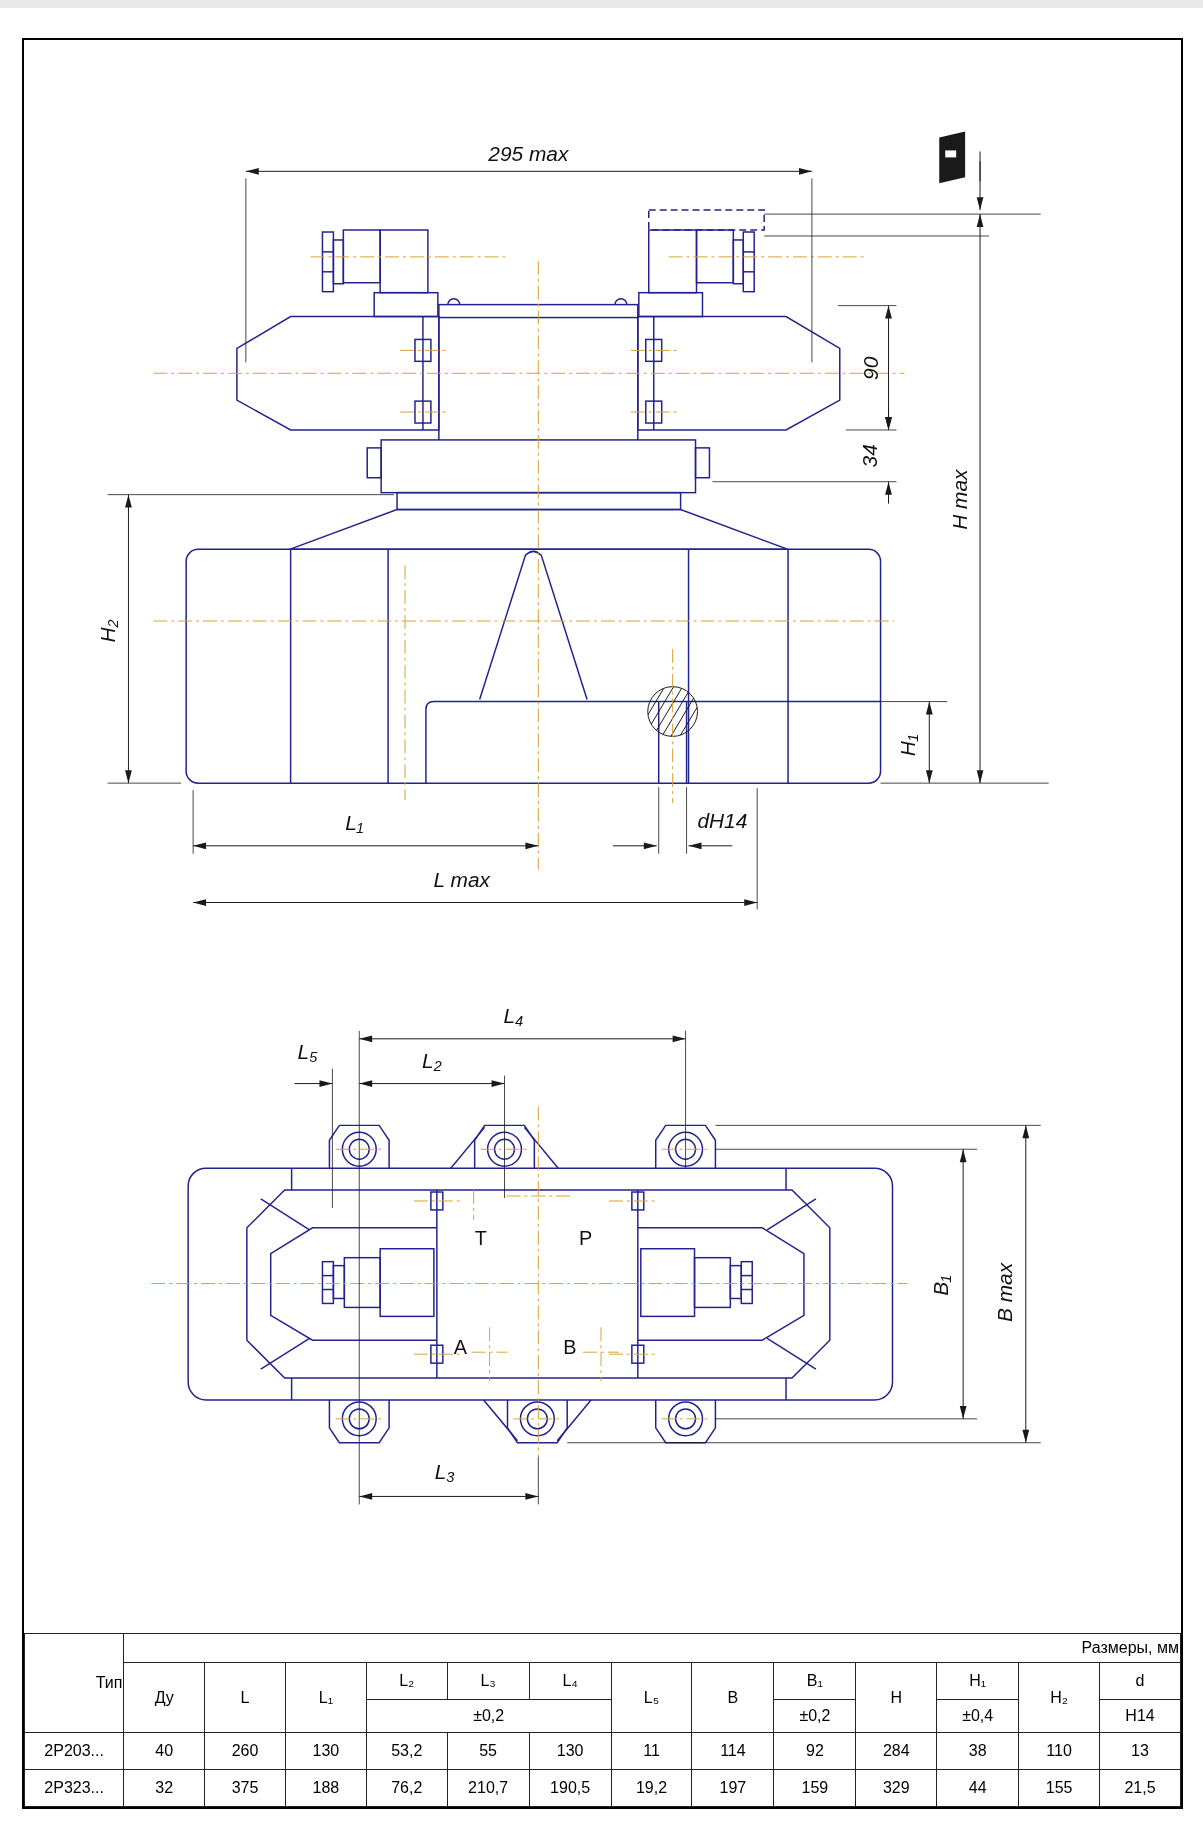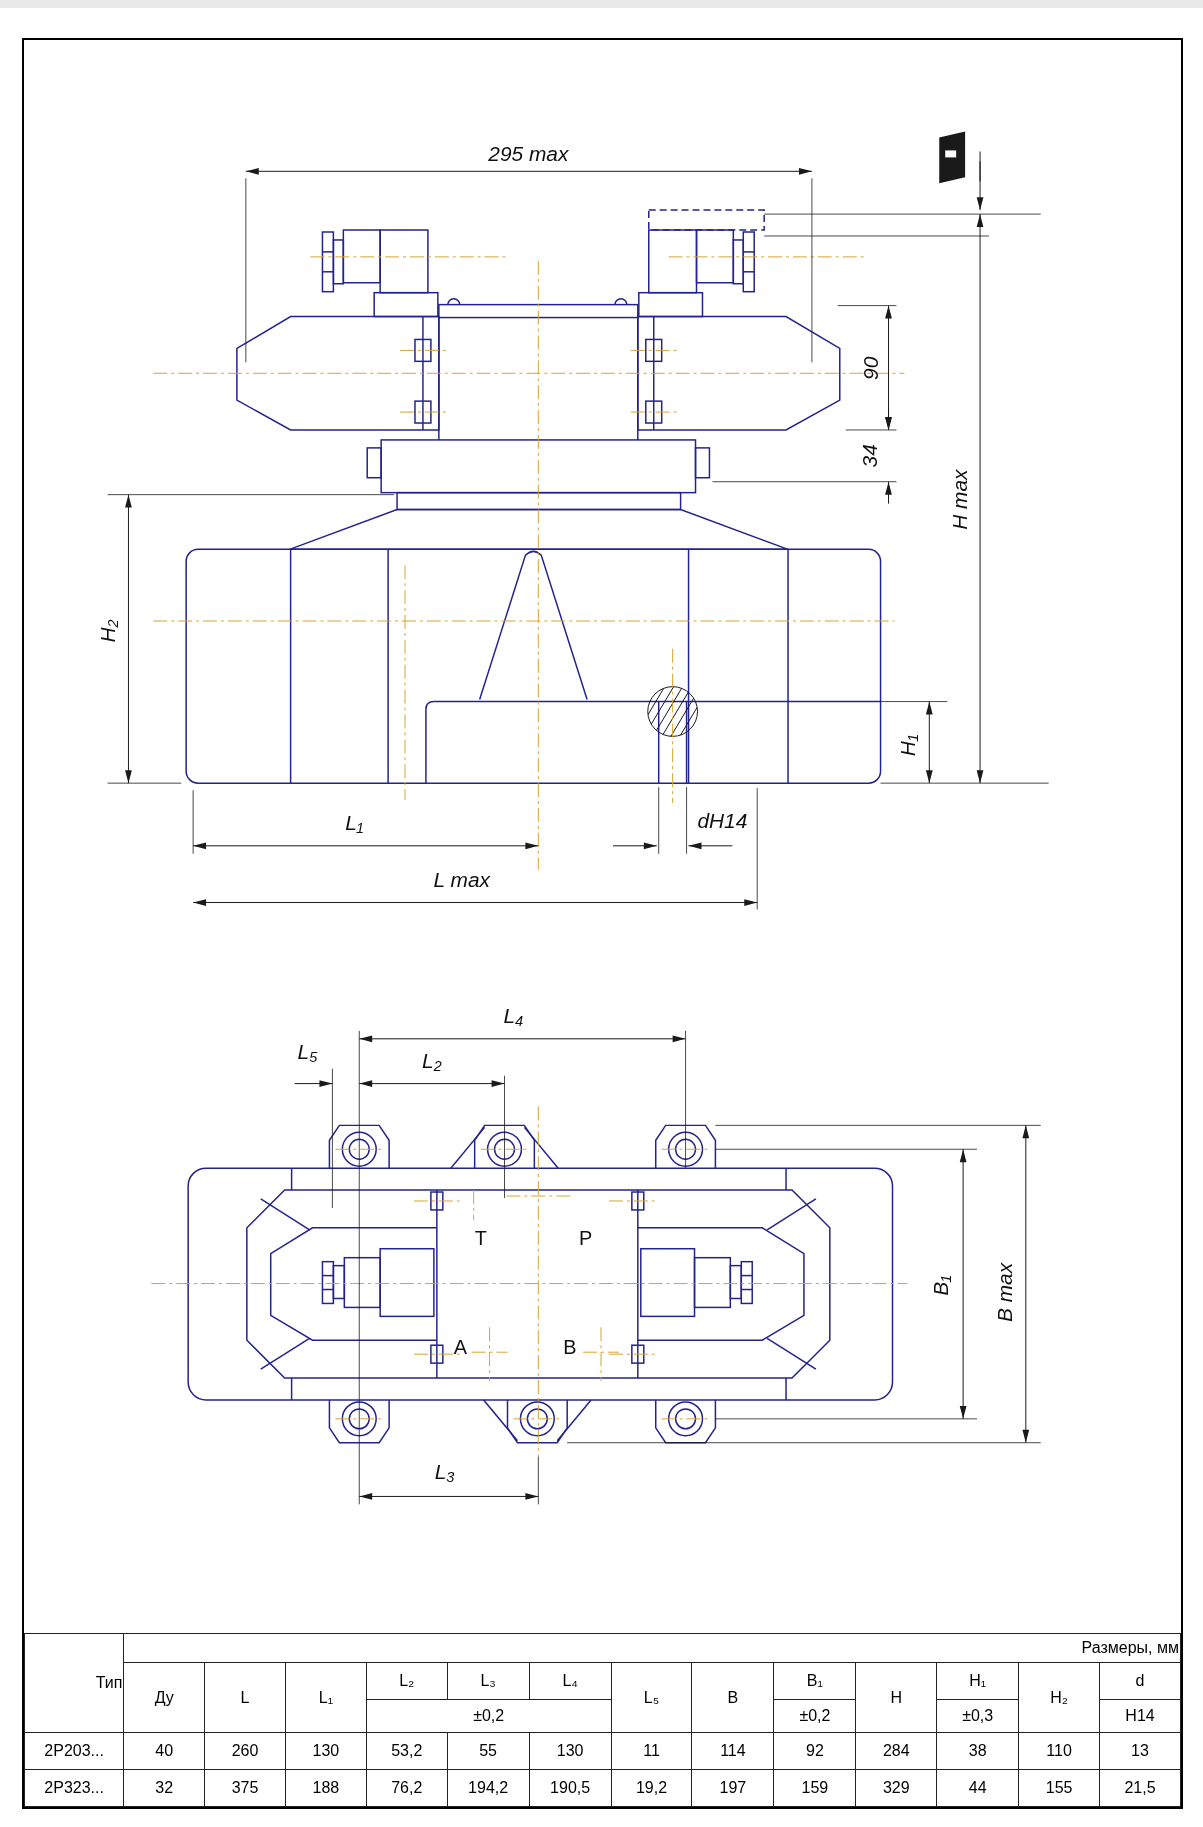--- a/index.html
+++ b/index.html
@@ -338,21 +338,21 @@
         <td rowspan="2">B</td>
         <td>B₁</td>
         <td rowspan="2">H</td>
         <td>H₁</td>
         <td rowspan="2">H₂</td>
         <td>d</td>
       </tr>
       <tr class="tol-row">
         <td colspan="3">±0,2</td>
         <td>±0,2</td>
-        <td>±0,3</td>
+        <td>±0,4</td>
         <td>H14</td>
       </tr>
       <tr class="data-row">
         <td>2Р203...</td>
         <td>40</td>
         <td>260</td>
         <td>130</td>
         <td>53,2</td>
         <td>55</td>
         <td>130</td>
@@ -363,21 +363,21 @@
         <td>38</td>
         <td>110</td>
         <td>13</td>
       </tr>
       <tr class="data-row">
         <td>2Р323...</td>
         <td>32</td>
         <td>375</td>
         <td>188</td>
         <td>76,2</td>
-        <td>194,2</td>
+        <td>210,7</td>
         <td>190,5</td>
         <td>19,2</td>
         <td>197</td>
         <td>159</td>
         <td>329</td>
         <td>44</td>
         <td>155</td>
         <td>21,5</td>
       </tr>
     </tbody>

